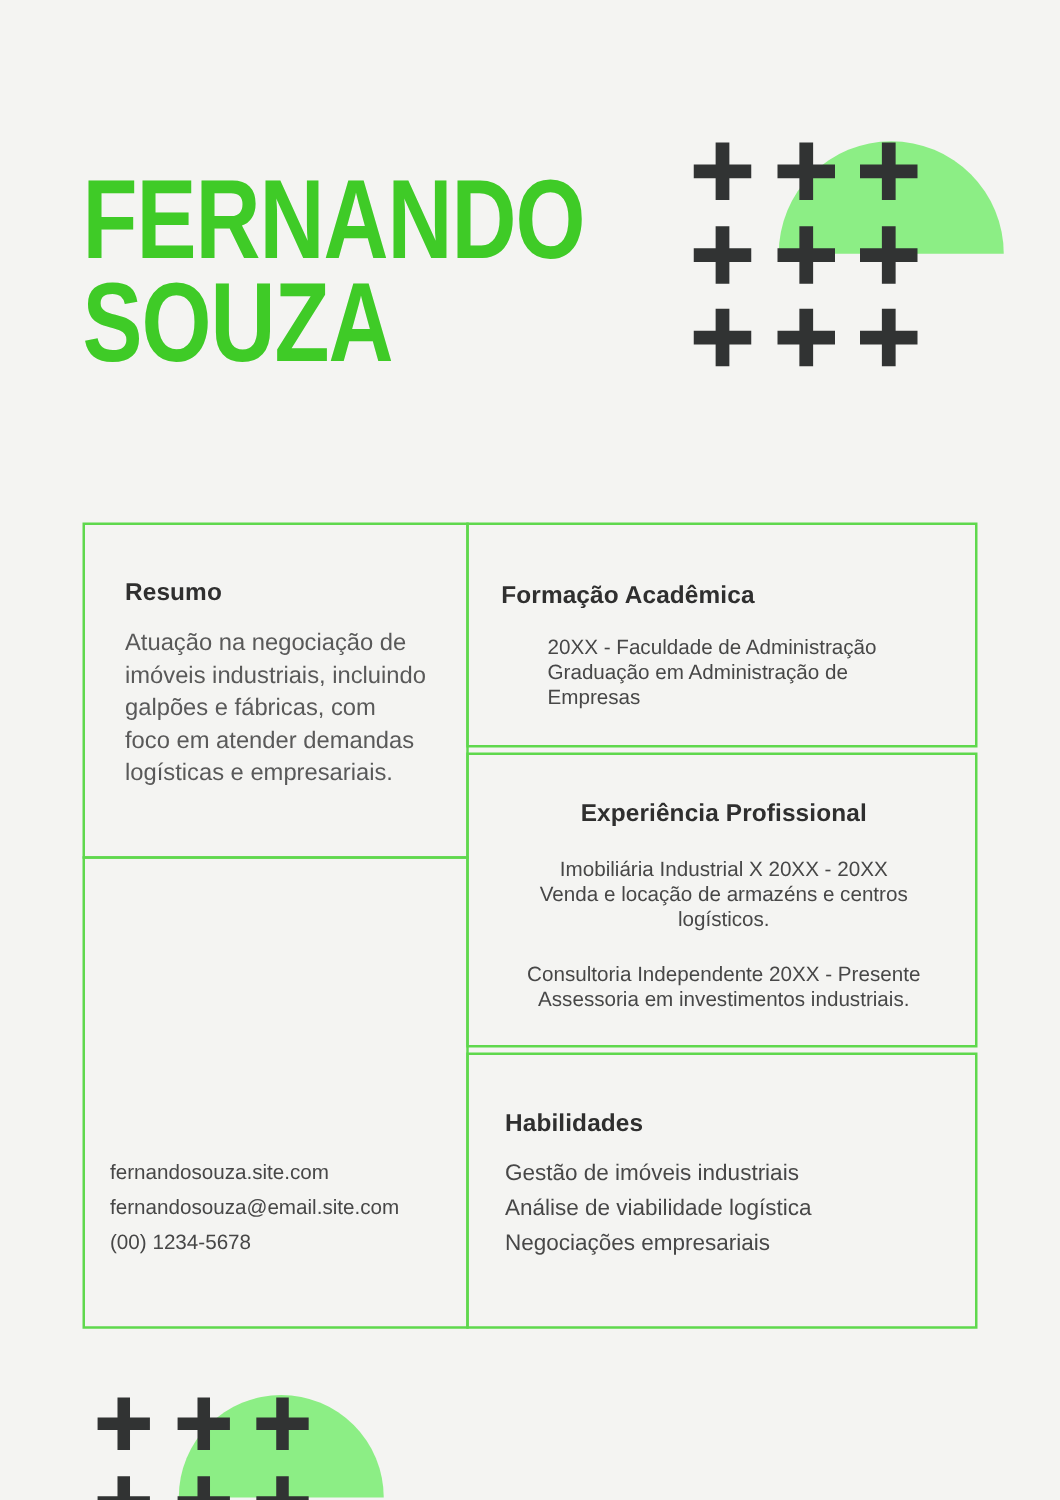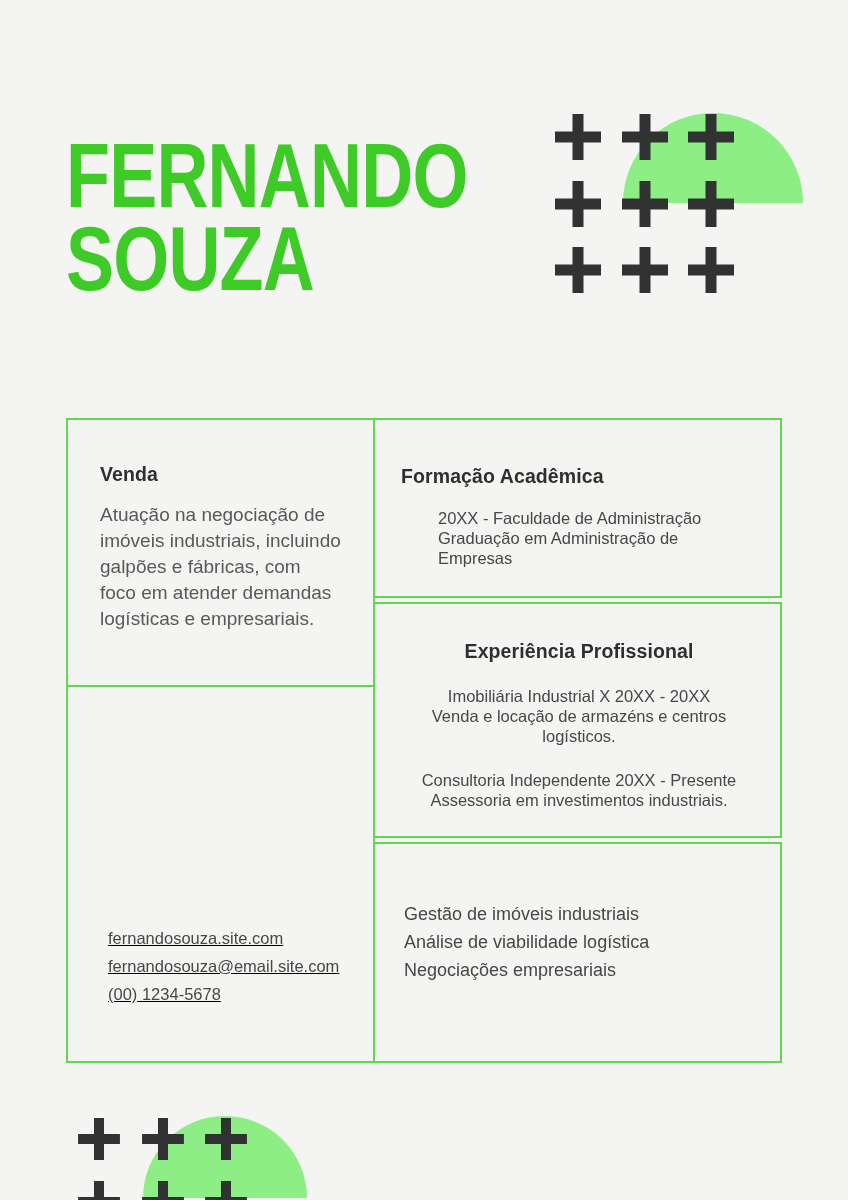--- a/index.html
+++ b/index.html
@@ -46,21 +46,21 @@
   .dome{fill:var(--shape-green);}
   .plus{fill:var(--plus);}
   
   .grid{position:absolute;left:66px;top:418px;width:716px;height:645px;}
   .box{
     position:absolute;
     border:2px solid var(--border-green);
     background:transparent;
   }
   .box-resumo   {left:0;   top:0;    width:309px;height:269px;padding:42px 26px 0 32px;}
-  .box-contact  {left:0;   top:267px;width:309px;height:378px;padding:237px 26px 0 40px;text-decoration:underline;}
+  .box-contact  {left:0;   top:267px;width:309px;height:378px;padding:237px 26px 0 20px;}
   .box-formacao {left:307px;top:0;   width:409px;height:180px;padding:44px 26px 0 26px;}
   .box-exper    {left:307px;top:184px;width:409px;height:236px;padding:35px 26px 0 29px;text-align:center;}
   .box-habil    {left:307px;top:424px;width:409px;height:221px;padding:43px 26px 0 29px;}
   .box-heading{
     font-size:19.5px;line-height:24px;font-weight:bold;
     color:var(--heading);letter-spacing:0.1px;
   }
   .resumo-body{
     margin-top:16px;
     font-size:19px;line-height:26px;
@@ -115,21 +115,21 @@
       <use href="#plusShape" class="plus" x="166" y="99"></use>
       <use href="#plusShape" class="plus" x="33" y="165"></use>
       <use href="#plusShape" class="plus" x="100" y="165"></use>
       <use href="#plusShape" class="plus" x="166" y="165"></use>
     </g>
   </svg>
 
   <div class="grid">
 
     <section class="box box-resumo">
-      <h2 class="box-heading">Venda</h2>
+      <h2 class="box-heading">Resumo</h2>
       <p class="resumo-body">Atuação na negociação de
 imóveis industriais, incluindo
 galpões e fábricas, com
 foco em atender demandas
 logísticas e empresariais.</p>
     </section>
 
     <section class="box box-contact">
       <p class="contact-lines">fernandosouza.site.com
 fernandosouza@email.site.com
@@ -144,20 +144,21 @@
 
     <section class="box box-exper">
       <h2 class="box-heading">Experiência Profissional</h2>
       <p class="job job-1">Imobiliária Industrial X 20XX - 20XX
 Venda e locação de armazéns e centros logísticos.</p>
       <p class="job job-2">Consultoria Independente 20XX - Presente
 Assessoria em investimentos industriais.</p>
     </section>
 
     <section class="box box-habil">
+      <h2 class="box-heading">Habilidades</h2>
       <p class="skills-list">Gestão de imóveis industriais
 Análise de viabilidade logística
 Negociações empresariais</p>
     </section>
 
   </div>
 
   <svg class="deco deco-bottom" width="260" height="92" viewBox="0 0 260 92">
     <path class="dome" d="M 83 90 A 82 82 0 0 1 247 90 Z"></path>
     <g>

